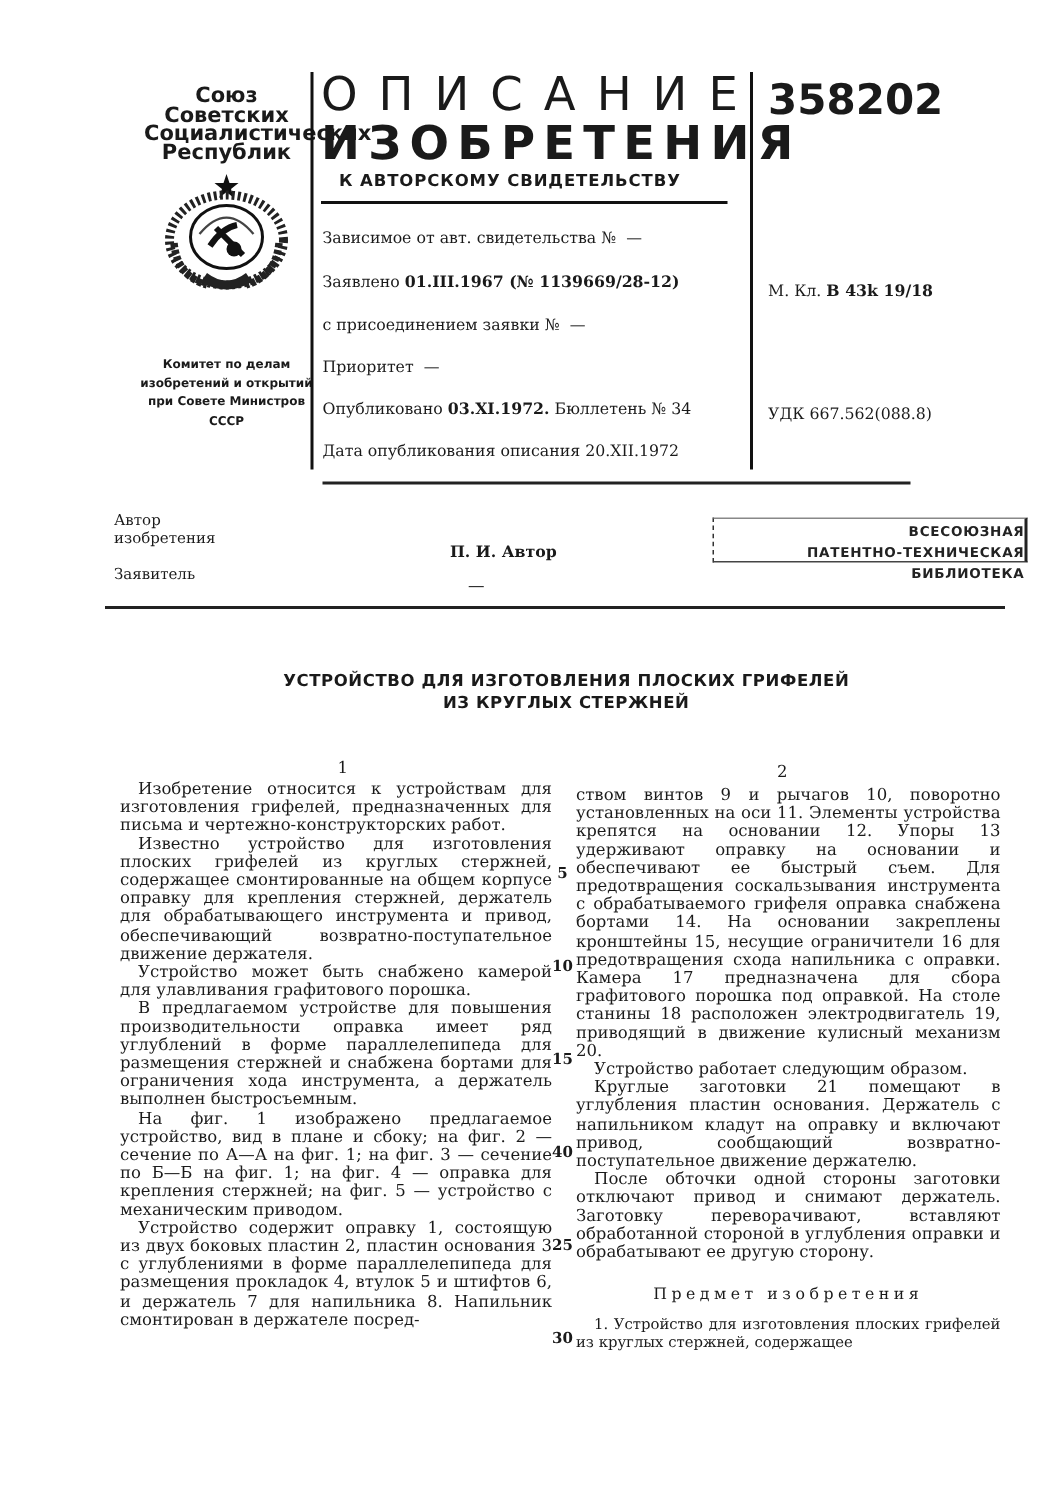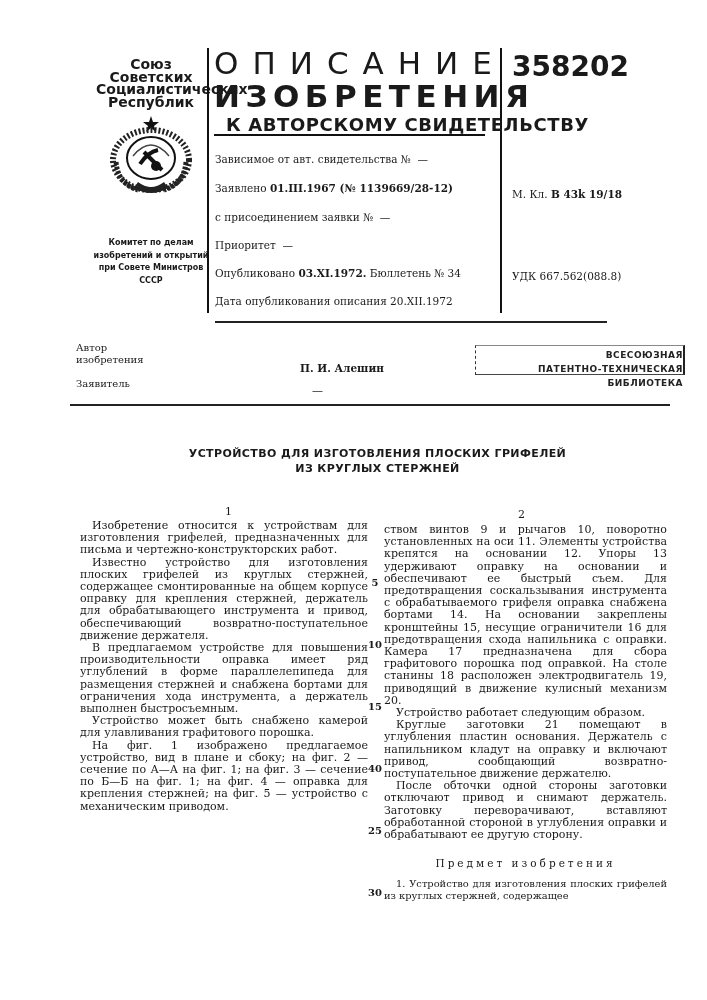--- a/index.html
+++ b/index.html
@@ -16,21 +16,21 @@
 
   .vline { background: #111; width: 2px; }
   .v1 { left: 207px; top: 48px; height: 265px; }
   .v2 { left: 500px; top: 48px; height: 265px; }
 
   .title1 { left: 214px; top: 46px; width: 284px; font-family: "DejaVu Sans", sans-serif;
     font-weight: normal; font-size: 31px; letter-spacing: 14px; line-height: 34px; white-space: nowrap; }
   .title2 { left: 214px; top: 79px; width: 286px; font-family: "DejaVu Sans", sans-serif;
     font-weight: bold; font-size: 31px; letter-spacing: 5.5px; line-height: 34px; white-space: nowrap; }
   .title3 { left: 226px; top: 114px; font-family: "DejaVu Sans", sans-serif;
-    font-weight: bold; font-size: 18px; letter-spacing: 0.6px; white-space: nowrap; }
+    font-weight: bold; font-size: 11px; letter-spacing: 0.6px; white-space: nowrap; }
   .title-rule { left: 214px; top: 134px; width: 271px; height: 2px; background: #111; }
 
   .patno { left: 512px; top: 50px; font-family: "DejaVu Sans", sans-serif; font-weight: bold;
     font-size: 28px; letter-spacing: 0px; }
 
   .meta { left: 215px; font-size: 10.5px; white-space: nowrap; }
   .meta b { font-weight: bold; }
   .right-meta { left: 512px; font-size: 10.5px; white-space: nowrap; }
 
   .hrule { left: 70px; width: 615px; height: 2px; background: #222; }
@@ -118,44 +118,45 @@
 <div class="abs right-meta" style="top:270px">
   <span>УДК</span>&nbsp;<span>667.562(088.8)</span>
 </div>
 
 <div class="abs hrule" style="top:321px; width:392px; left:215px;"></div>
 
 <div class="abs label" style="top:342px">
   <div>Автор</div>
   <div>изобретения</div>
 </div>
-<div class="abs author">П. И. Алешин</div>
+<div class="abs author">П. И. Автор</div>
 <div class="abs label" style="top:378px">Заявитель</div>
 <div class="abs applicant-dash">—</div>
 
 <div class="abs stamp">
   <div>ВСЕСОЮЗНАЯ</div>
   <div>ПАТЕНТНО-ТЕХНИЧЕСКАЯ</div>
   <div>БИБЛИОТЕКА</div>
 </div>
 
 <div class="abs hrule" style="top:404px; width:600px;"></div>
 
 <div class="abs doc-title" style="top:447px">УСТРОЙСТВО ДЛЯ ИЗГОТОВЛЕНИЯ ПЛОСКИХ ГРИФЕЛЕЙ</div>
 <div class="abs doc-title" style="top:462px">ИЗ КРУГЛЫХ СТЕРЖНЕЙ</div>
 
 <div class="abs colnum" style="left:225px; top:505px;">1</div>
 <div class="abs colnum" style="left:518px; top:508px;">2</div>
 
 <div class="abs col col-left">
   <p>Изобретение относится к устройствам для изготовления грифелей, предназначенных для письма и чертежно-конструкторских работ.</p>
   <p>Известно устройство для изготовления плоских грифелей из круглых стержней, содержащее смонтированные на общем корпусе оправку для крепления стержней, держатель для обрабатывающего инструмента и привод, обеспечивающий возвратно-поступательное движение держателя.</p>
+  <p>Устройство может быть снабжено камерой для улавливания графитового порошка.</p>
   <p>В предлагаемом устройстве для повышения производительности оправка имеет ряд углублений в форме параллелепипеда для размещения стержней и снабжена бортами для ограничения хода инструмента, а держатель выполнен быстросъемным.</p>
-  <p>Устройство может быть снабжено камерой для улавливания графитового порошка.</p>
   <p>На фиг. 1 изображено предлагаемое устройство, вид в плане и сбоку; на фиг. 2 — сечение по А—А на фиг. 1; на фиг. 3 — сечение по Б—Б на фиг. 1; на фиг. 4 — оправка для крепления стержней; на фиг. 5 — устройство с механическим приводом.</p>
+  <p>Устройство содержит оправку 1, состоящую из двух боковых пластин 2, пластин основания 3 с углублениями в форме параллелепипеда для размещения прокладок 4, втулок 5 и штифтов 6, и держатель 7 для напильника 8. Напильник смонтирован в держателе посред-</p>
 </div>
 
 <div class="abs lineno" style="top:577px">5</div>
 <div class="abs lineno" style="top:639px">10</div>
 <div class="abs lineno" style="top:701px">15</div>
 <div class="abs lineno" style="top:763px">40</div>
 <div class="abs lineno" style="top:825px">25</div>
 <div class="abs lineno" style="top:887px">30</div>
 
 <div class="abs col col-right">

